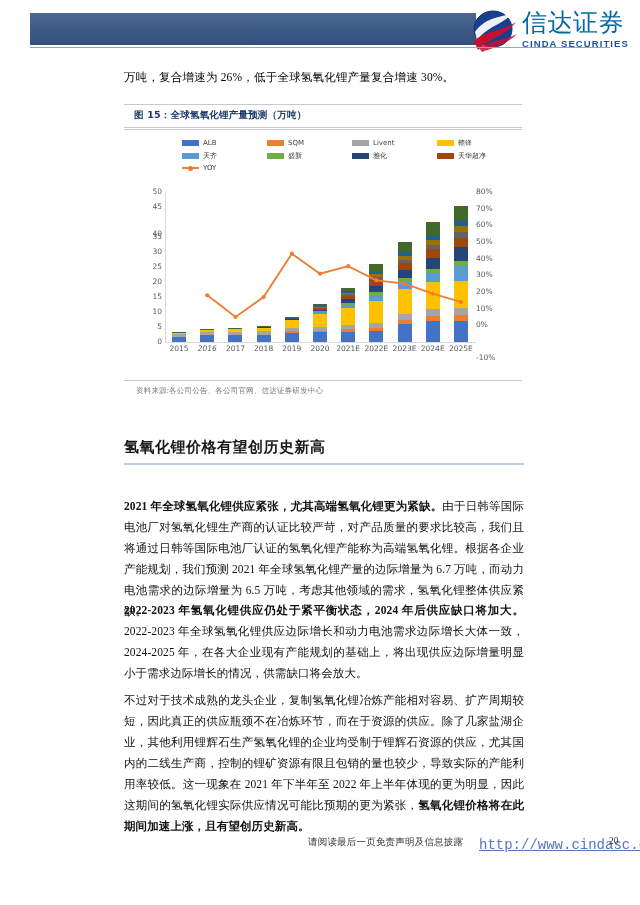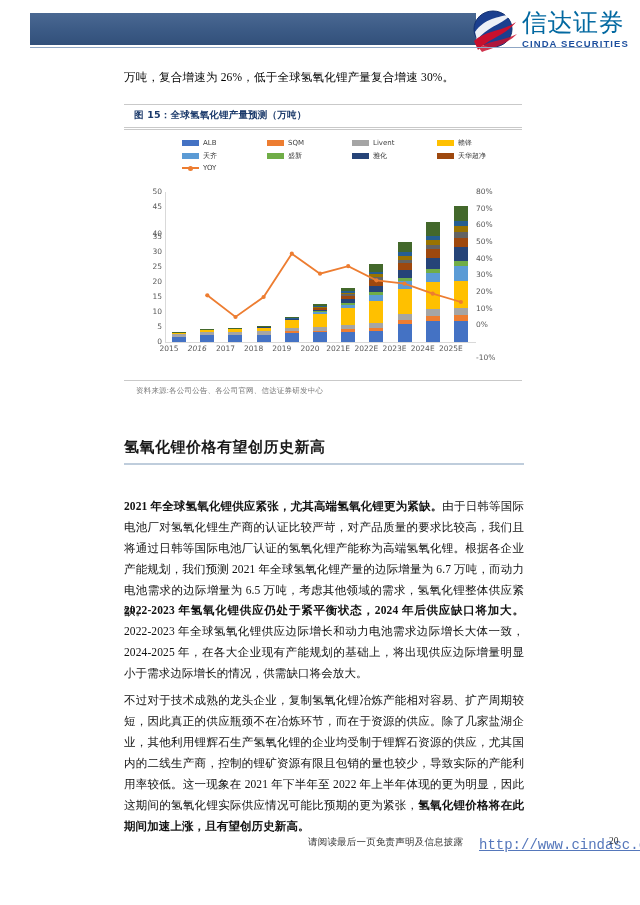--- a/index.html
+++ b/index.html
@@ -52,21 +52,21 @@
   .ax-right{position:absolute;left:352px;top:0;width:34px;height:150px;}
   .tickL,.tickR{position:absolute;font-family:"DejaVu Sans","Liberation Sans",sans-serif;
     font-size:7.5px;color:#595959;line-height:8px;}
   .tickL{right:0;text-align:right;}
   .tickR{left:0;text-align:left;}
   .grid{position:absolute;left:41px;top:0;width:310px;height:150px;
     border-left:1px solid #d9d9d9;border-bottom:1px solid #d9d9d9;}
   .bars{position:absolute;left:41px;top:0;width:310px;height:150px;}
   .barcol{position:absolute;bottom:0;width:14px;}
   .seg{width:100%;display:block;}
-  .xlabels{position:absolute;left:31px;top:152px;width:310px;height:16px;}
+  .xlabels{position:absolute;left:41px;top:152px;width:310px;height:16px;}
   .xlab{position:absolute;font-family:"DejaVu Sans","Liberation Sans",sans-serif;
     font-size:7.5px;color:#595959;text-align:center;width:34px;}
   .yoy-svg{position:absolute;left:41px;top:0;width:310px;height:150px;}
 
   
   .sec{position:absolute;left:124px;top:438px;width:400px;}
   .sec-title{font-family:"DejaVu Sans","Liberation Sans",sans-serif;
     font-size:15px;font-weight:bold;color:#1a1a1a;letter-spacing:0.5px;padding-bottom:6px;}
   .sec-rule{height:2px;background:#bfcddc;width:400px;}
 

